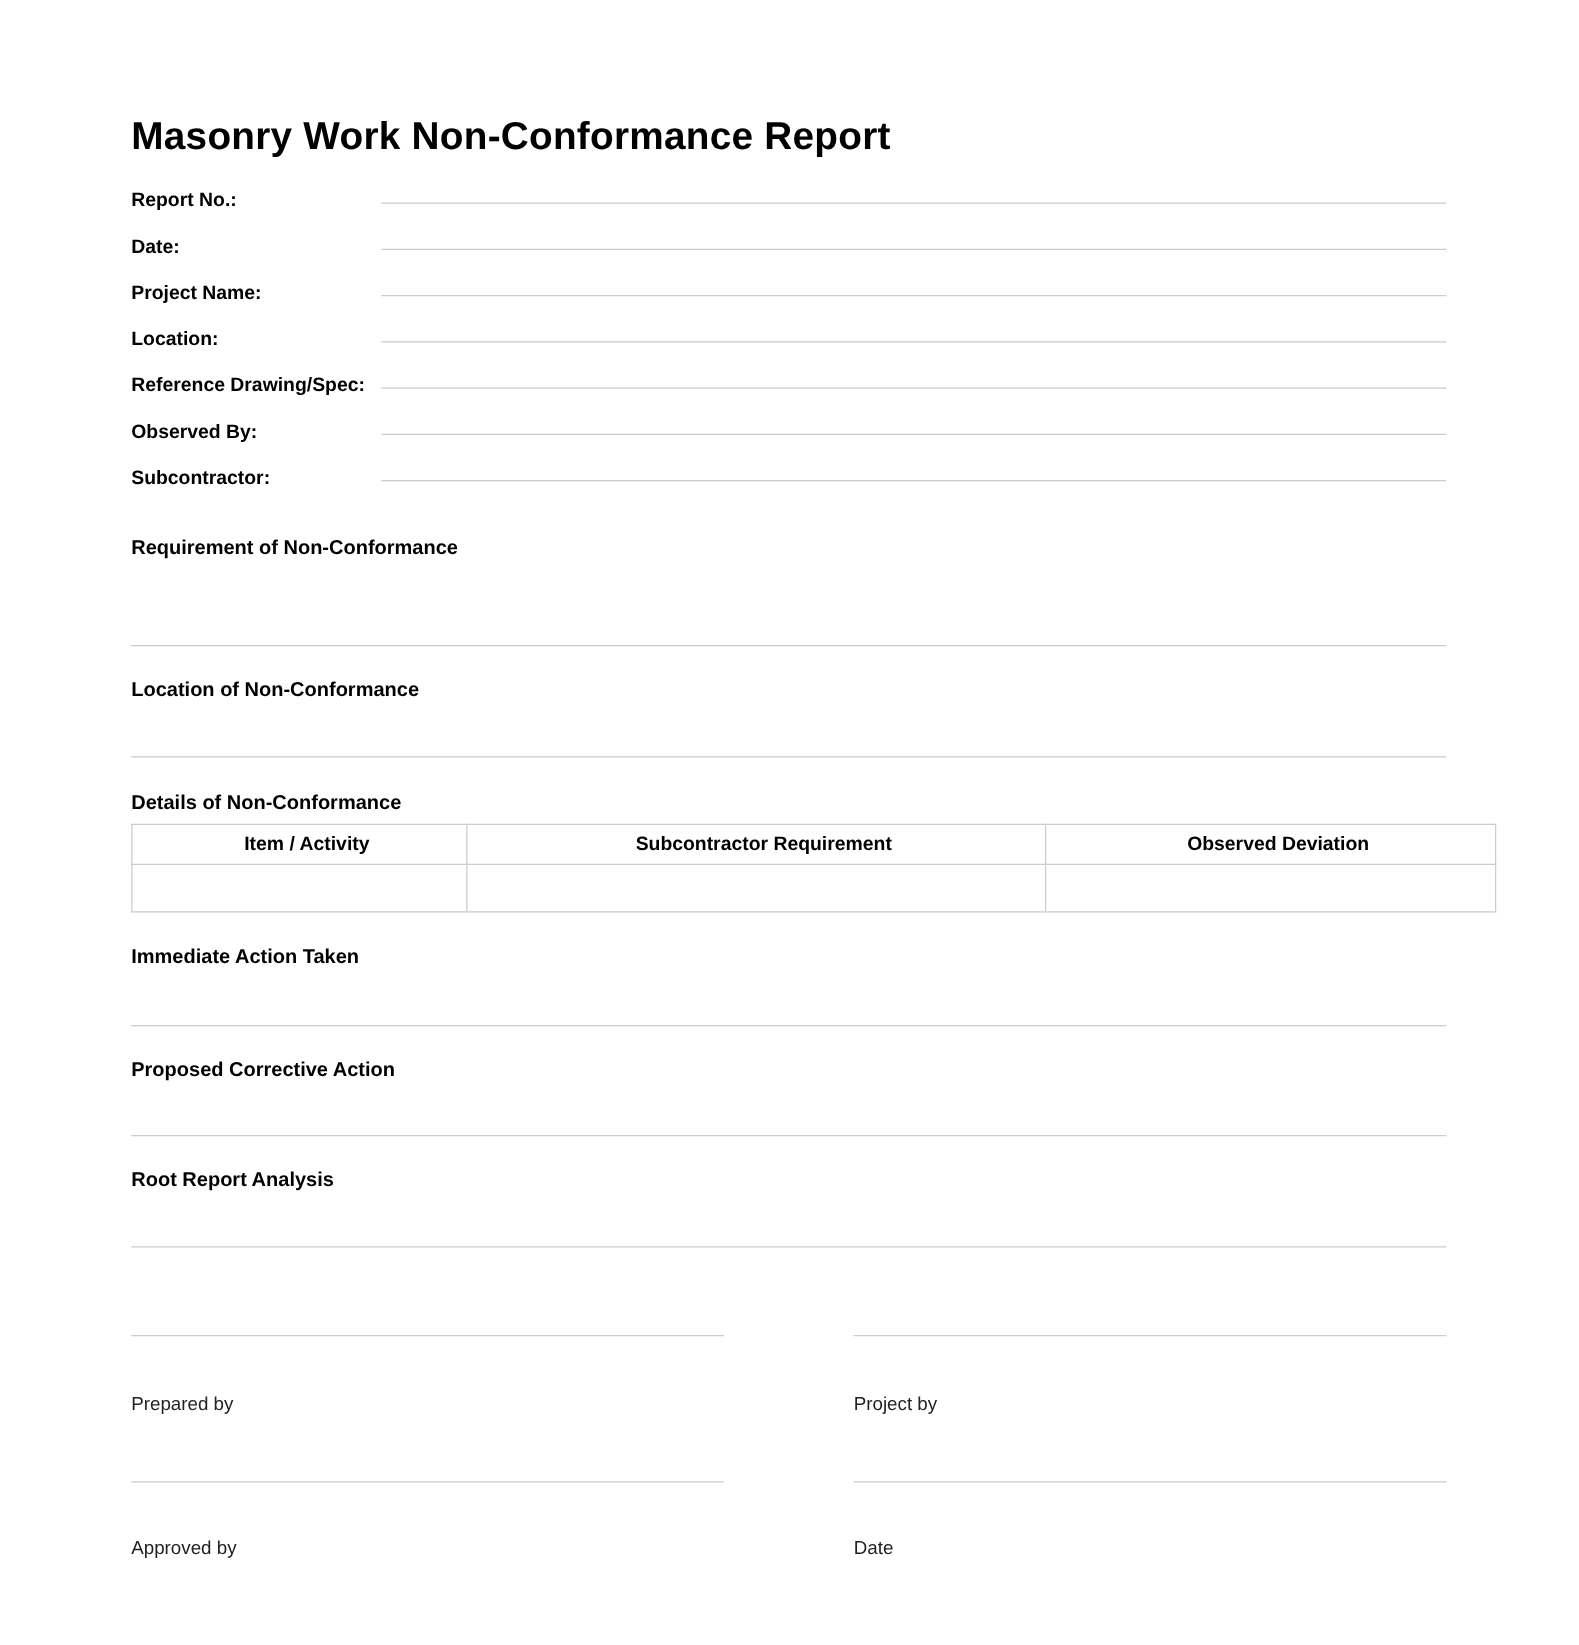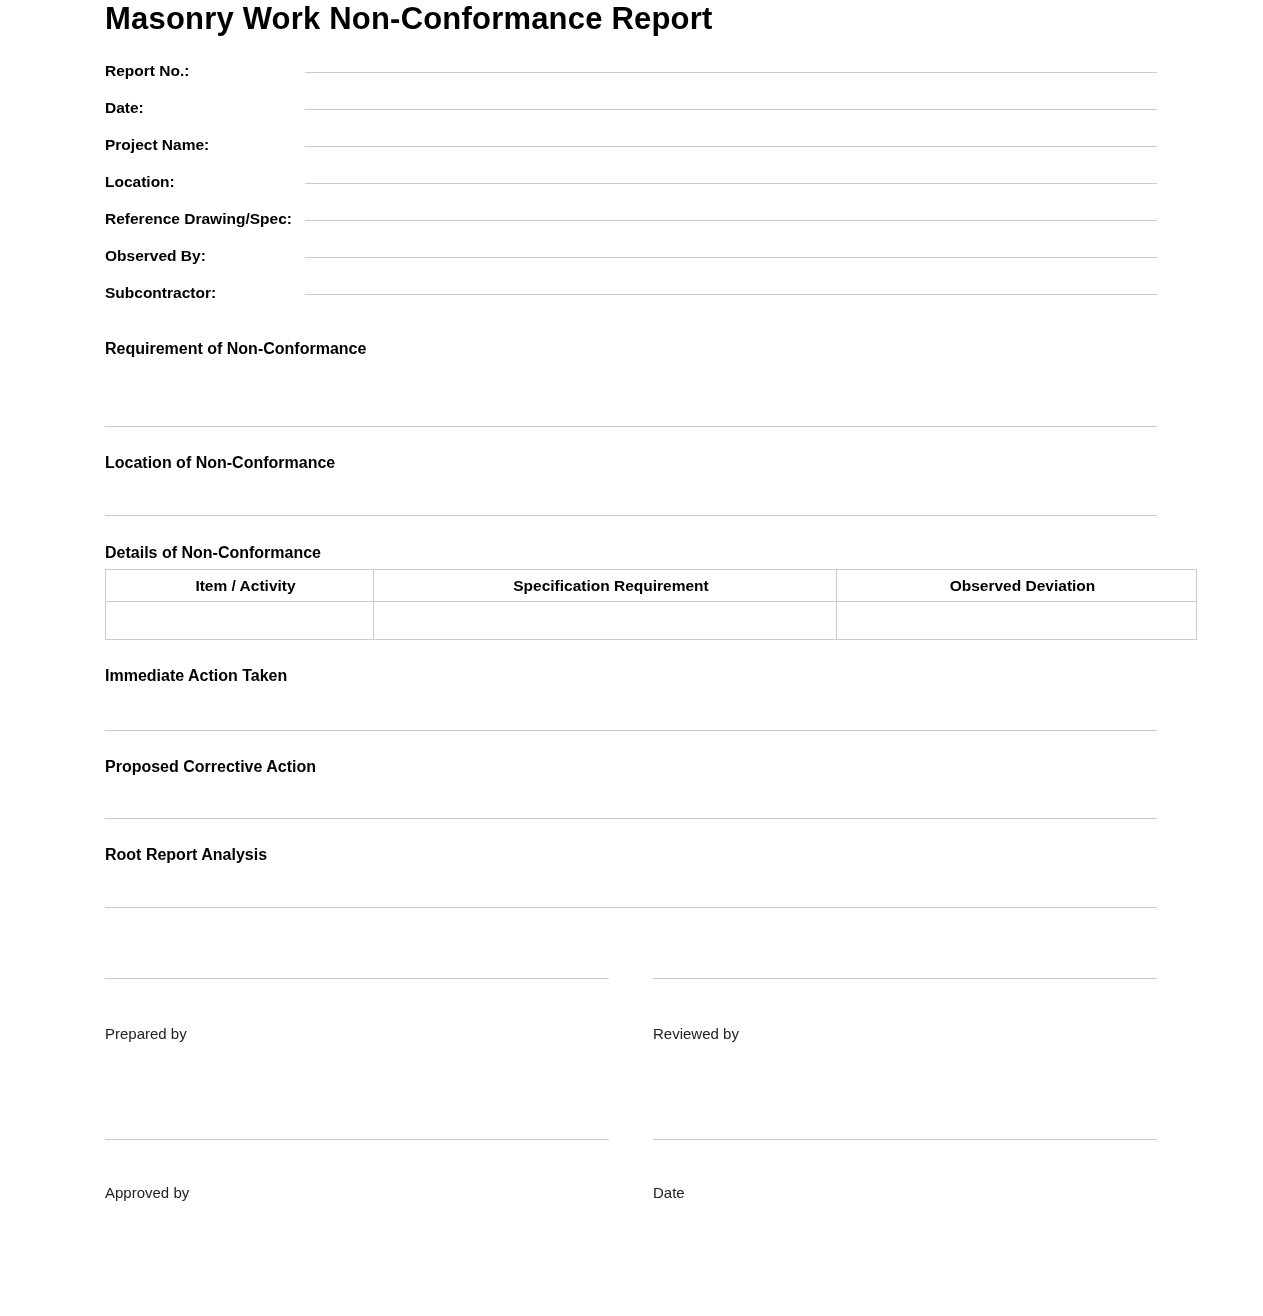--- a/index.html
+++ b/index.html
@@ -15,20 +15,21 @@
     overflow: hidden;
   }
   .page {
     margin-left: 105px;
     width: 1052px;
   }
 
   
   .doc-title {
     margin: 0;
+    padding-top: 90px;
     font-size: 31px;
     line-height: 37px;
     font-weight: 700;
     letter-spacing: 0.2px;
   }
 
   
   .fields {
     margin-top: 17px;
   }
@@ -100,21 +101,20 @@
   }
   .col-item { width: 255px; }
   .col-spec { width: 450px; }
   .col-dev  { width: 347px; }
 
   
   .signatures {
     display: grid;
     grid-template-columns: 1fr 1fr;
     column-gap: 104px;
-    gap: 44px;
   }
   .sig-line {
     border-bottom: 1px solid #cccccc;
   }
   .sig-line.row1 { height: 70px; }
   .sig-line.row2 { height: 52px; }
   .sig-label {
     margin-top: 45px;
     font-size: 15px;
     line-height: 19px;
@@ -170,21 +170,21 @@
     <h2 class="section-heading">Location of Non-Conformance</h2>
     <div class="section-content h-loc"></div>
   </div>
 
   <div class="details-block">
     <h2 class="details-heading">Details of Non-Conformance</h2>
     <table class="nc-table">
       <thead>
         <tr>
           <th class="col-item">Item / Activity</th>
-          <th class="col-spec">Specification Requirement</th>
+          <th class="col-spec">Subcontractor Requirement</th>
           <th class="col-dev">Observed Deviation</th>
         </tr>
       </thead>
       <tbody>
         <tr>
           <td></td>
           <td></td>
           <td></td>
         </tr>
       </tbody>
@@ -206,21 +206,21 @@
     <div class="section-content h-root"></div>
   </div>
 
   <div class="signatures">
     <div class="sig-cell">
       <div class="sig-line row1"></div>
       <div class="sig-label">Prepared by</div>
     </div>
     <div class="sig-cell">
       <div class="sig-line row1"></div>
-      <div class="sig-label">Reviewed by</div>
+      <div class="sig-label">Project by</div>
     </div>
     <div class="sig-cell">
       <div class="sig-line row2"></div>
       <div class="sig-label row2">Approved by</div>
     </div>
     <div class="sig-cell">
       <div class="sig-line row2"></div>
       <div class="sig-label row2">Date</div>
     </div>
   </div>

